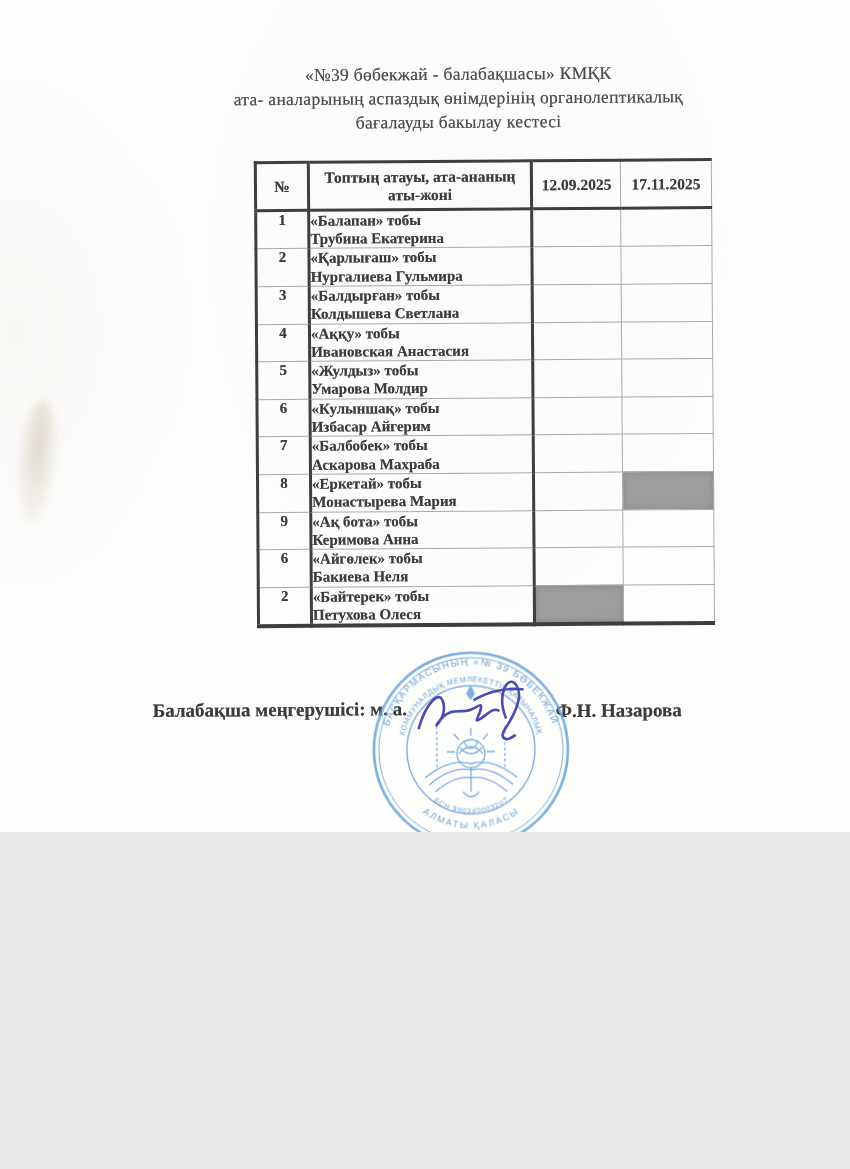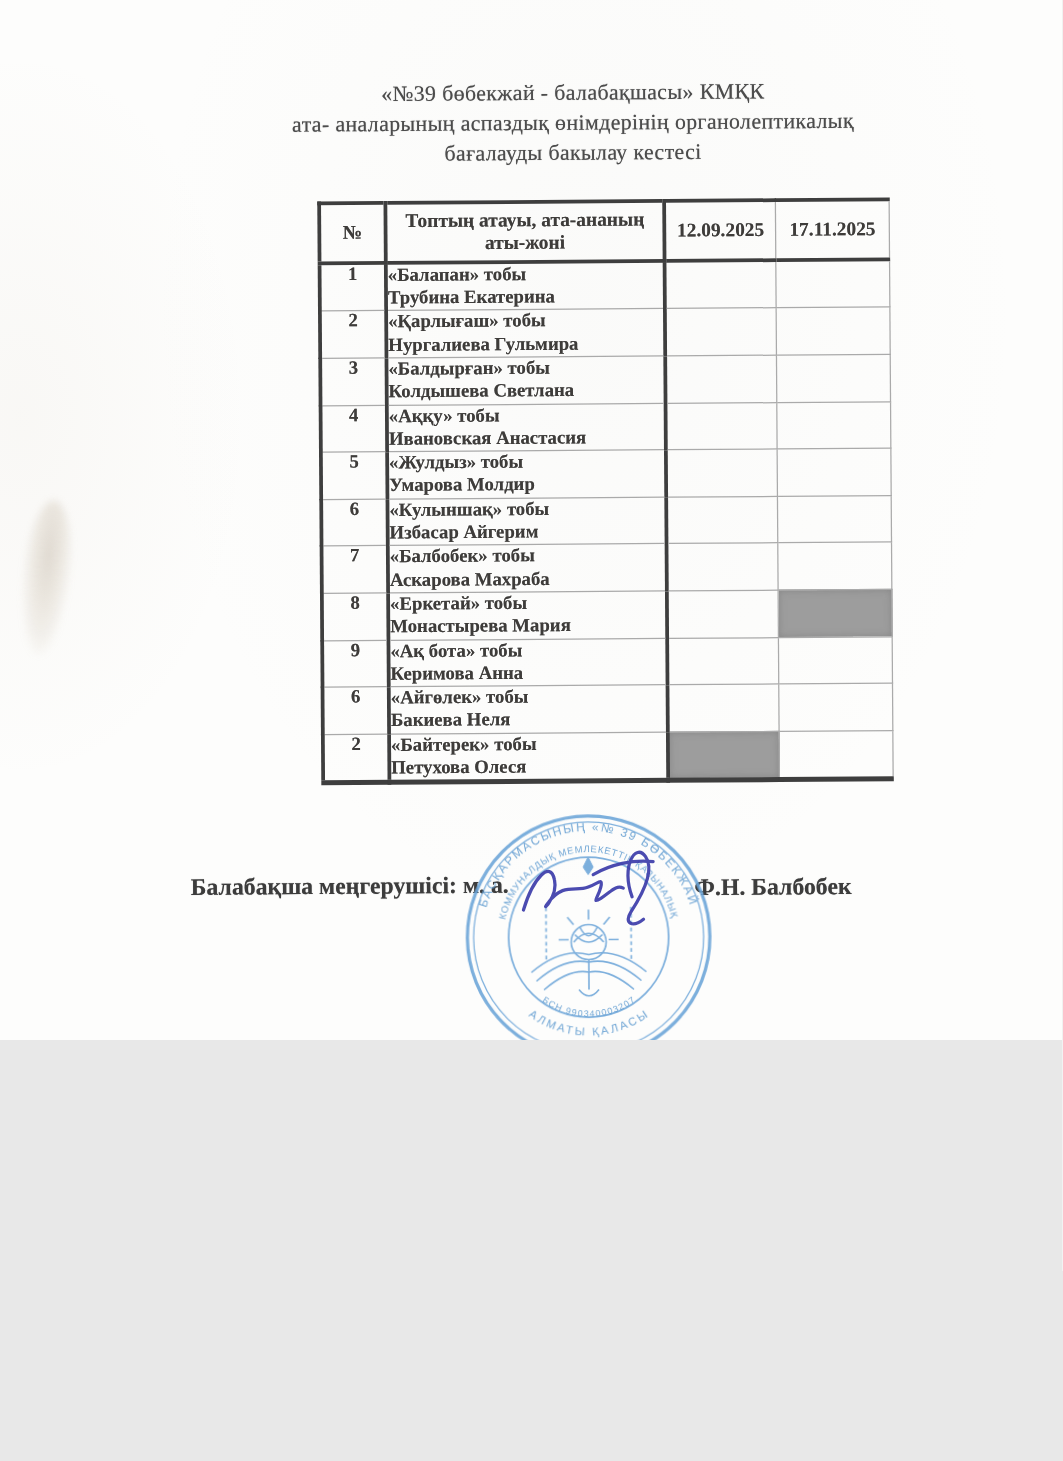--- a/index.html
+++ b/index.html
@@ -193,21 +193,21 @@
             <div>«Байтерек» тобы</div>
             <div>Петухова Олеся</div>
           </td>
           <td class="datecell" data-shaded="true"></td>
           <td class="datecell" data-shaded="false"></td>
         </tr>
       </tbody>
     </table>
 
     <div class="footer-text footer-left">Балабақша меңгерушісі: м. а.</div>
-    <div class="footer-text footer-right">Ф.Н. Балбобек</div>
+    <div class="footer-text footer-right">Ф.Н. Назарова</div>
 
     <div class="stamp-wrap">
       <svg width="215" height="215" viewBox="0 0 215 215">
         <defs>
           <path id="arcOuterTop" d="M 23,108 A 85,85 0 0 1 193,108"></path>
           <path id="arcOuterBottom" d="M 30,130 A 82,82 0 0 0 186,130"></path>
           <path id="arcInnerTop" d="M 40,108 A 68,68 0 0 1 176,108"></path>
           <path id="arcInnerBottom" d="M 48,128 A 63,63 0 0 0 168,128"></path>
           <filter id="soft">
               <feGaussianBlur stdDeviation="0.45"></feGaussianBlur>

